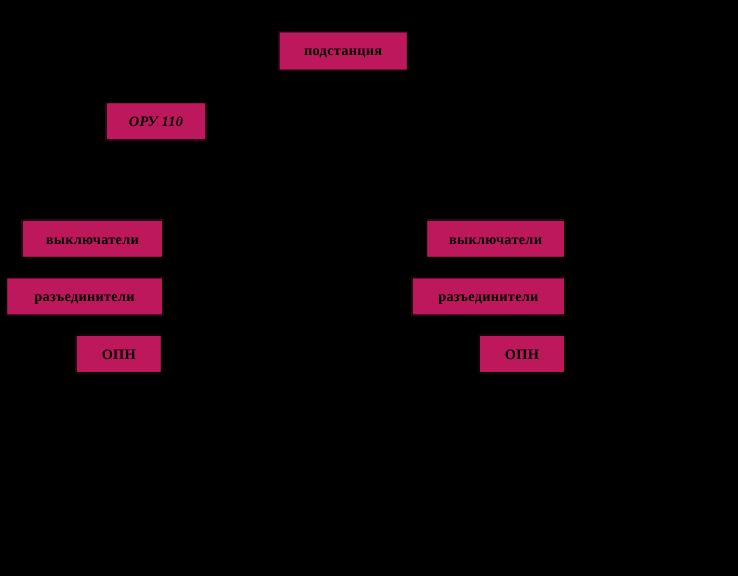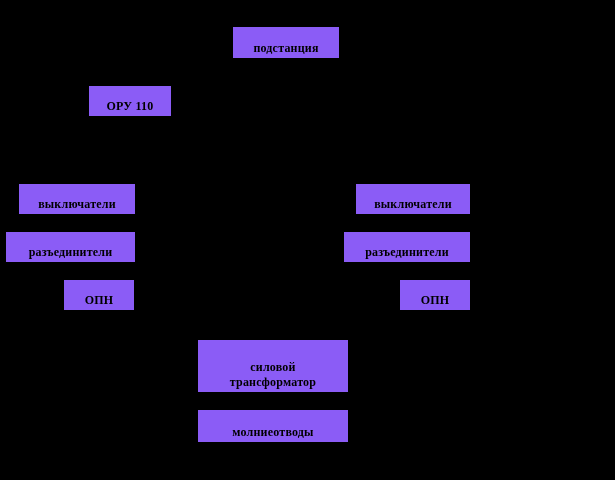--- a/index.html
+++ b/index.html
@@ -13,67 +13,60 @@
     font-family: "Liberation Serif", serif;
     overflow: hidden;
   }
   #diagram {
     position: relative;
     width: 615px;
     height: 480px;
   }
   .node {
     position: absolute;
-    background: #8b5cf6;
+    background: #be185d;
     color: #000000;
     border: 1px solid #000000;
     box-sizing: border-box;
     display: flex;
     flex-direction: column;
     align-items: center;
-    justify-content: flex-end;
+    justify-content: center;
     font-weight: bold;
     font-size: 12px;
     line-height: 15px;
     text-align: center;
     letter-spacing: 0.2px;
     padding: 2px 4px;
   }
   .node .line2 {
     display: block;
   }
 </style>
 </head>
 <body>
 
 <div id="diagram">
     <div class="node" style="left: 232px; top: 26px; width: 108px; height: 33px;">
       <span>подстанция</span>
     </div>
-    <div class="node" style="left: 88px; top: 85px; width: 84px; height: 32px;">
+    <div class="node" style="left: 88px; top: 85px; width: 84px; height: 32px; font-style: italic;">
       <span>ОРУ 110</span>
     </div>
     <div class="node" style="left: 18px; top: 183px; width: 118px; height: 32px;">
       <span>выключатели</span>
     </div>
     <div class="node" style="left: 355px; top: 183px; width: 116px; height: 32px;">
       <span>выключатели</span>
     </div>
     <div class="node" style="left: 5px; top: 231px; width: 131px; height: 32px;">
       <span>разъединители</span>
     </div>
     <div class="node" style="left: 343px; top: 231px; width: 128px; height: 32px;">
       <span>разъединители</span>
     </div>
     <div class="node" style="left: 63px; top: 279px; width: 72px; height: 32px;">
       <span>ОПН</span>
     </div>
     <div class="node" style="left: 399px; top: 279px; width: 72px; height: 32px;">
       <span>ОПН</span>
     </div>
-    <div class="node" style="left: 197px; top: 339px; width: 152px; height: 54px;">
-      <span>силовой</span>
-      <span class="line2">трансформатор</span>
-    </div>
-    <div class="node" style="left: 197px; top: 409px; width: 152px; height: 34px;">
-      <span>молниеотводы</span>
-    </div>
   </div>
 
 </body></html>

